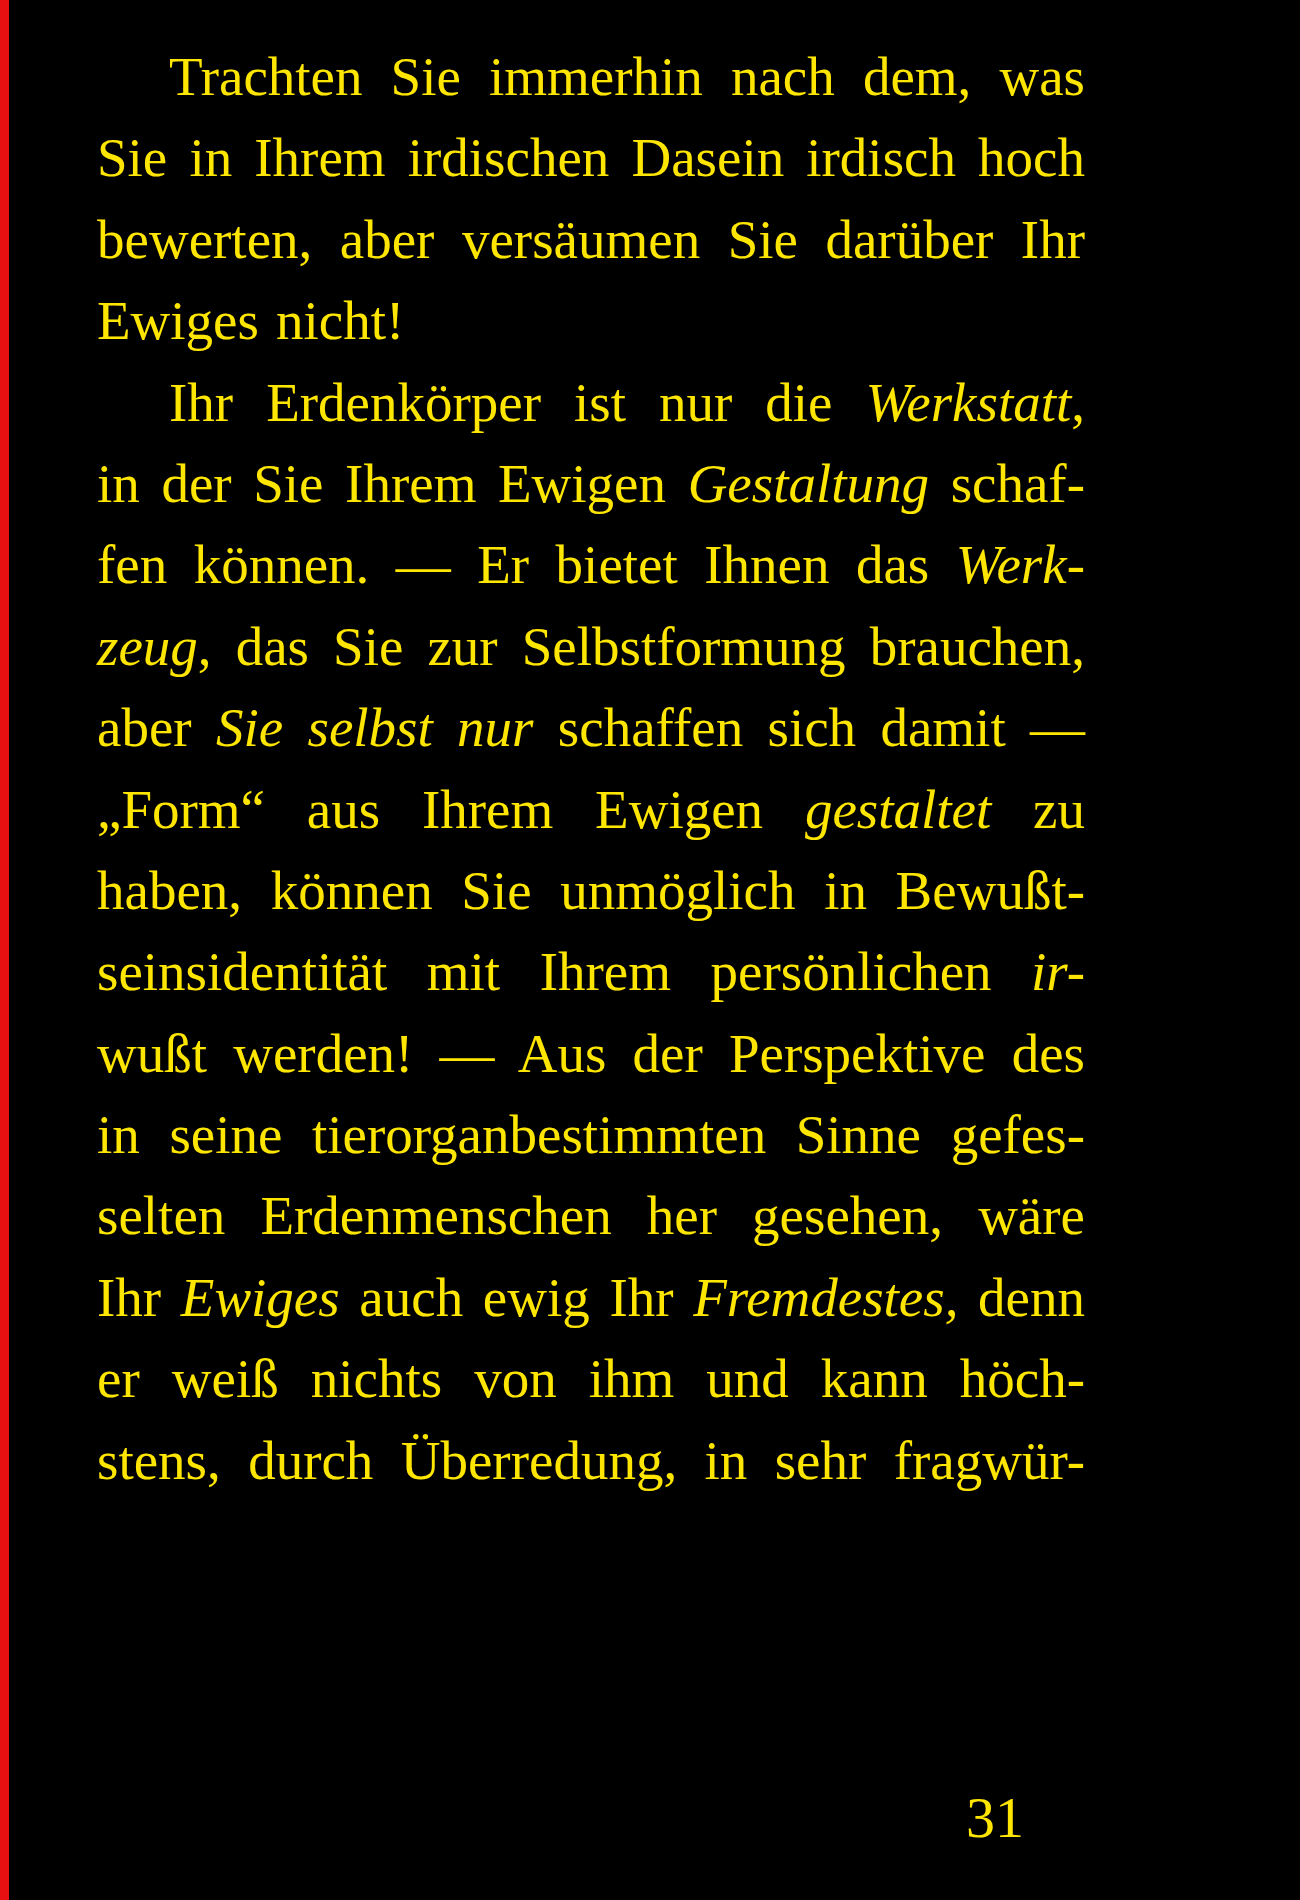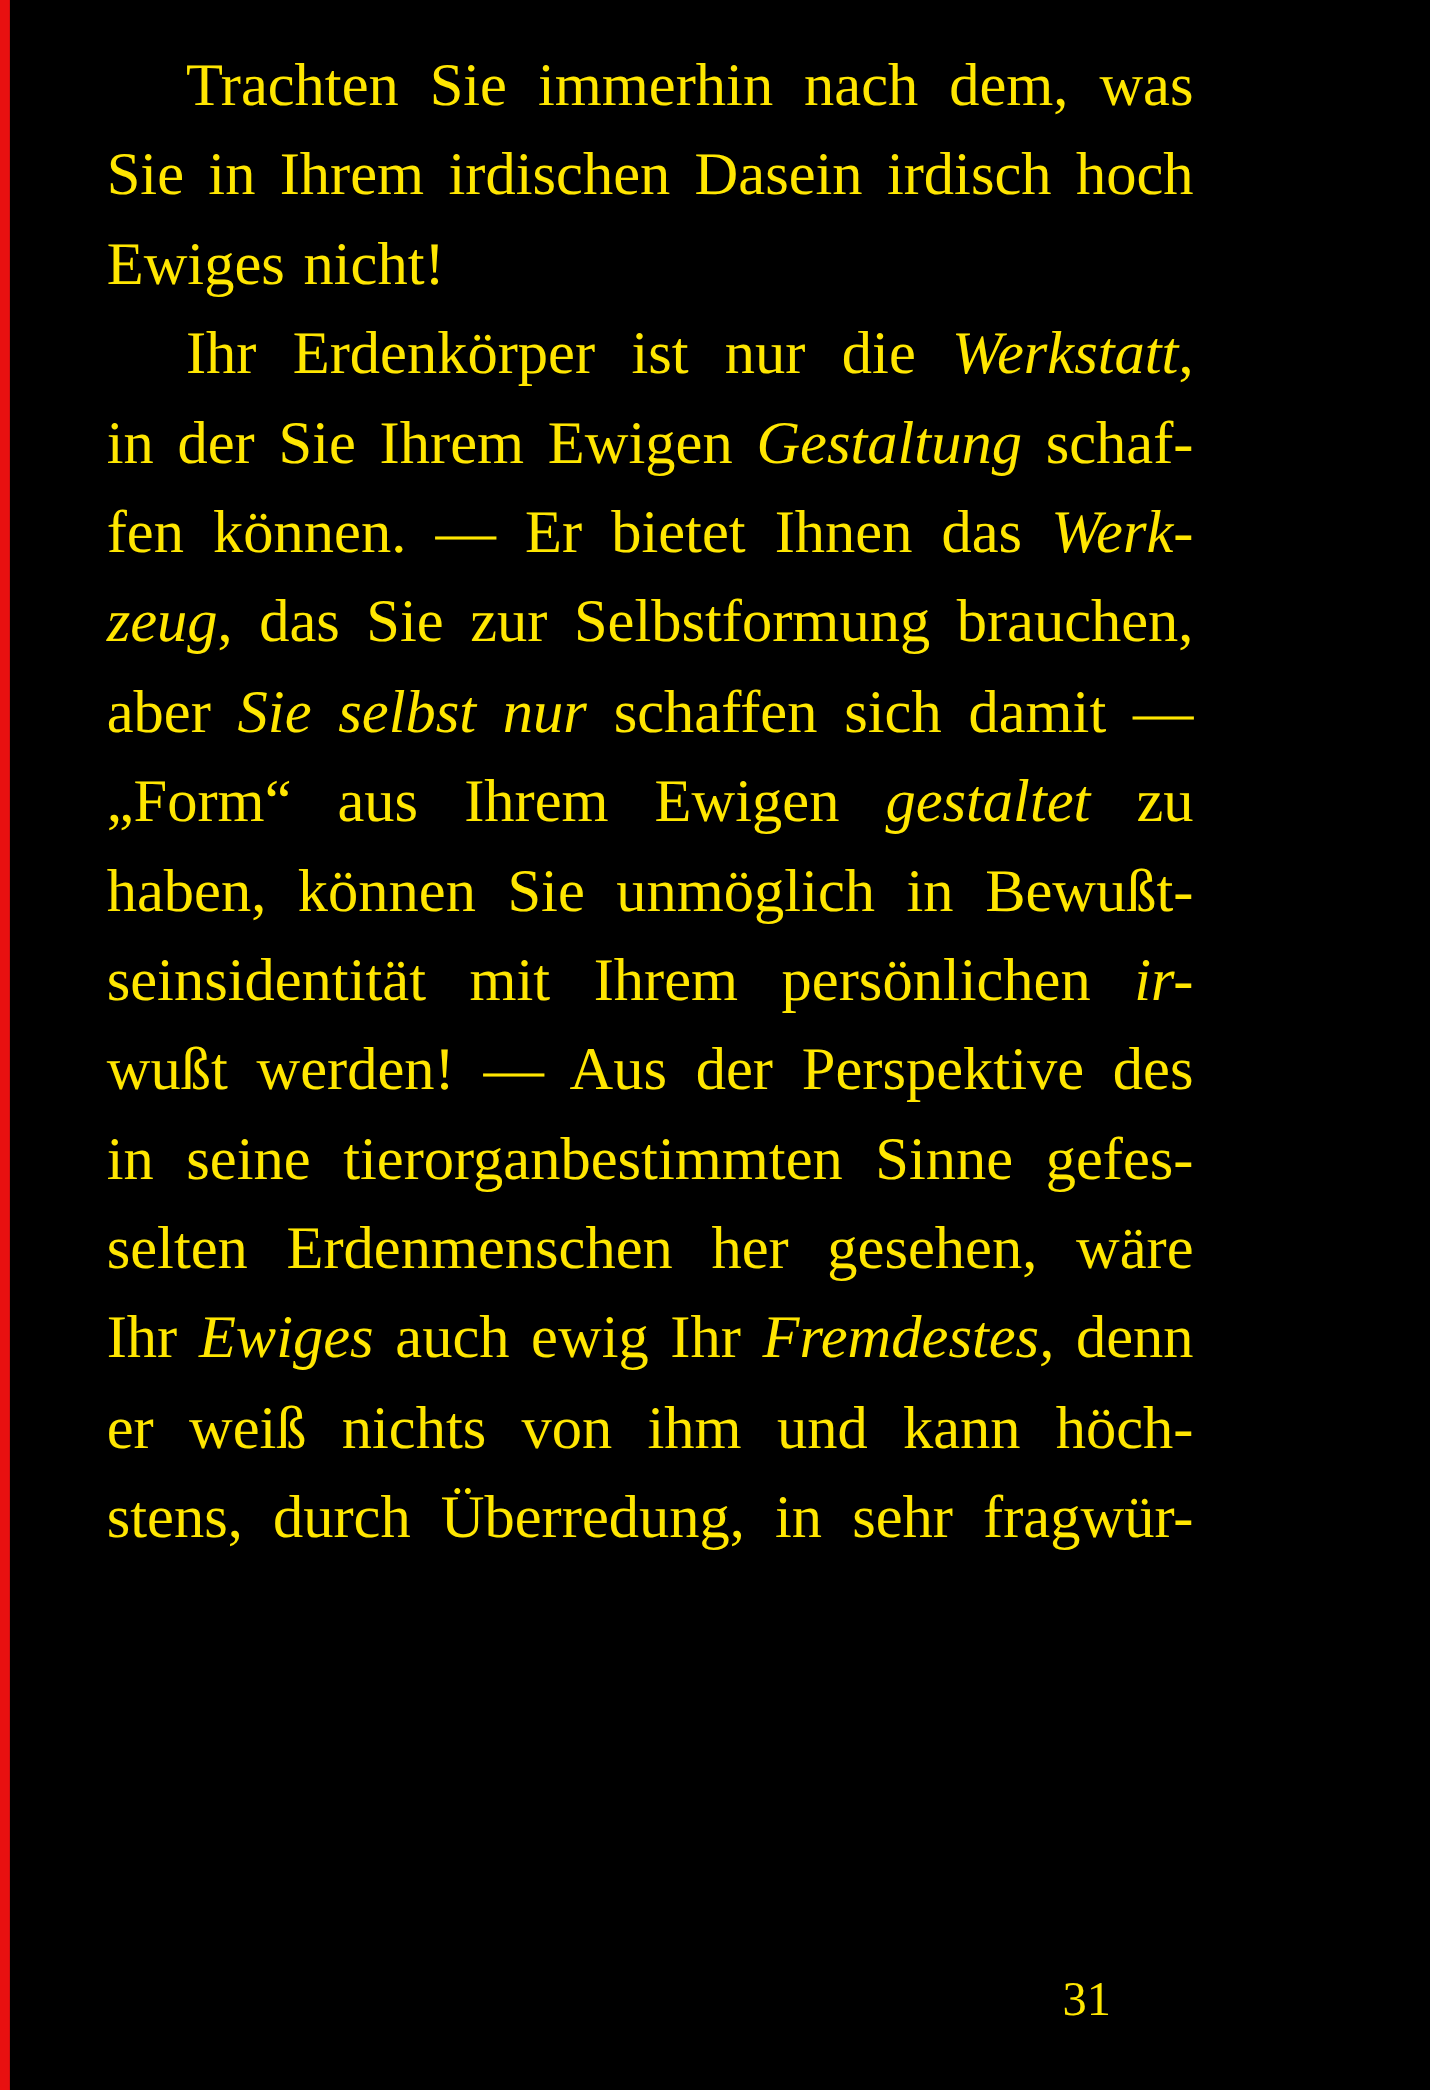--- a/index.html
+++ b/index.html
@@ -45,32 +45,33 @@
   }
   .it {
     font-style: italic;
     margin-top: 36px;
   }
   .page-number {
     position: absolute;
     left: 966px;
     top: 1788px;
     color: #ffe600;
-    font-size: 44px;
+    font-size: 58px;
     line-height: 60px;
   }
 </style>
 </head>
 <body style="background: rgb(0, 0, 0);">
 
 <div class="left-bar" style="background: rgb(232, 16, 16);"></div>
 
 <div class="text-block" style="color: rgb(255, 230, 0);">
     <div class="line just ind"><span>Trachten Sie immerhin nach dem, was</span></div>
     <div class="line just"><span>Sie in Ihrem irdischen Dasein irdisch hoch</span></div>
+    <div class="line just"><span>bewerten, aber versäumen Sie darüber Ihr</span></div>
     <div class="line"><span>Ewiges nicht!</span></div>
     <div class="line just ind"><span>Ihr Erdenkörper ist nur die </span><span class="it">Werkstatt</span><span>,</span></div>
     <div class="line just"><span>in der Sie Ihrem Ewigen </span><span class="it">Gestaltung</span><span> schaf-</span></div>
     <div class="line just"><span>fen können. — Er bietet Ihnen das </span><span class="it">Werk-</span></div>
     <div class="line just"><span class="it">zeug</span><span>, das Sie zur Selbstformung brauchen,</span></div>
     <div class="line just"><span>aber </span><span class="it">Sie selbst nur</span><span> schaffen sich damit —</span></div>
     <div class="line just"><span>„Form“ aus Ihrem Ewigen </span><span class="it">gestaltet</span><span> zu</span></div>
     <div class="line just"><span>haben, können Sie unmöglich in Bewußt-</span></div>
     <div class="line just"><span>seinsidentität mit Ihrem persönlichen </span><span class="it">ir-</span></div>
     <div class="line just"><span>wußt werden! — Aus der Perspektive des</span></div>

